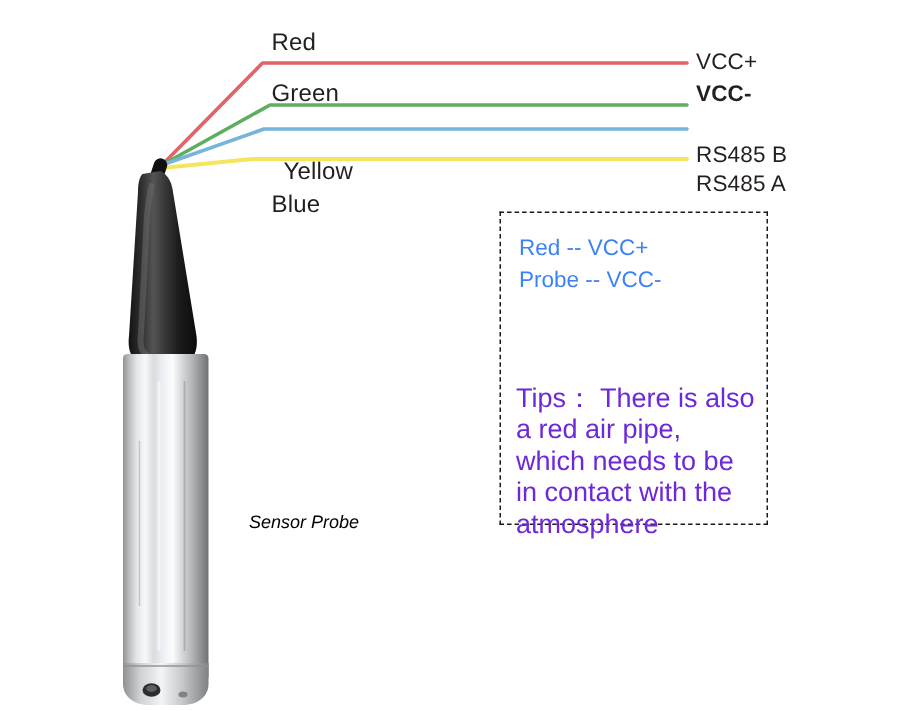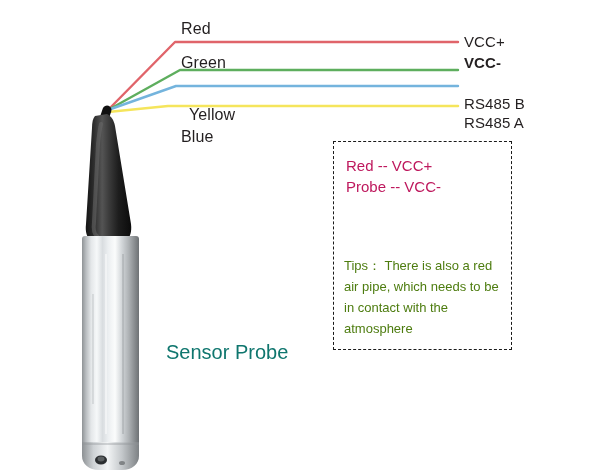--- a/index.html
+++ b/index.html
@@ -56,53 +56,54 @@
     left: 60px;
     top: 104px;
     width: 110px;
     height: 370px;
   }
   
   #probe-caption {
     position: absolute;
     left: 166px;
     top: 341px;
-    font-size: 20px;
-    color: #0f766e;
-    white-space: nowrap;
+    font-size: 12px;
+    color: #000000;
+    white-space: nowrap;
+    font-style: italic;
   }
   
   #info-box {
     position: absolute;
     left: 333px;
     top: 141px;
     width: 179px;
     height: 209px;
     border: 1px dashed #1a1a1a;
     box-sizing: border-box;
     background: #ffffff;
   }
   #info-box .pin-list {
     position: absolute;
     left: 12px;
     top: 13px;
   }
   #info-box .pin-row {
     font-size: 15px;
-    color: #be185d;
+    color: #3b82f6;
     line-height: 21px;
     white-space: nowrap;
   }
   #info-box .tips {
     position: absolute;
     left: 10px;
     top: 113px;
     width: 160px;
-    font-size: 13px;
-    color: #4d7c0f;
+    font-size: 18px;
+    color: #6d28d9;
     line-height: 21px;
   }
 </style>
 </head>
 <body>
 
 <div id="canvas">
 
   <svg id="wiring" viewBox="0 0 611 474">
     <defs>

